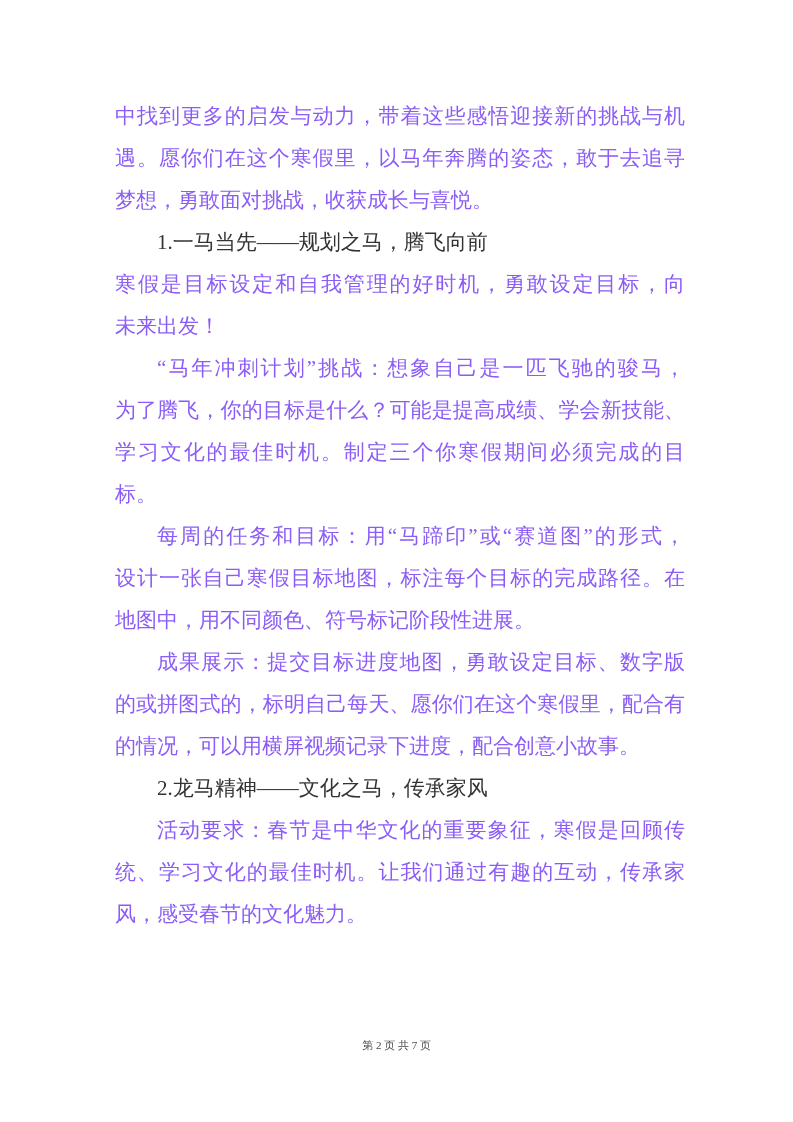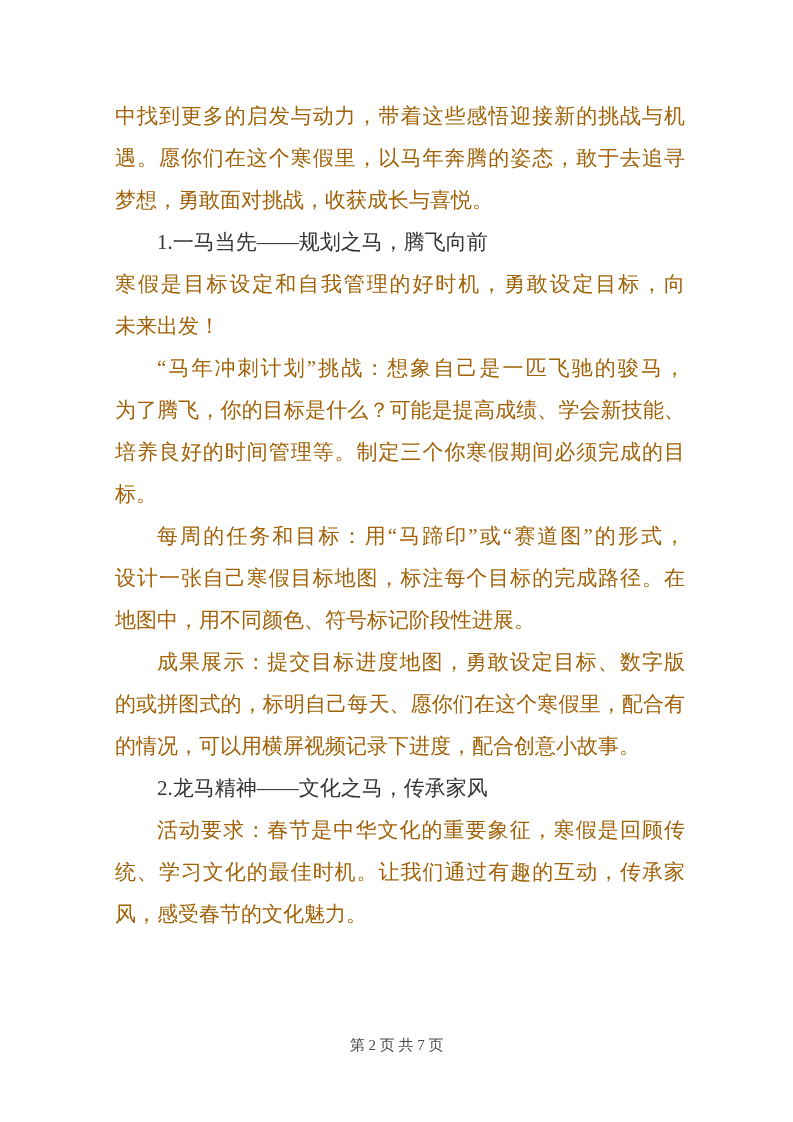--- a/index.html
+++ b/index.html
@@ -18,60 +18,60 @@
   .content {
     position: absolute;
     left: 115px;
     top: 95px;
     width: 570px;
   }
   .ln {
     height: 42px;
     line-height: 42px;
     font-size: 21px;
-    color: #a16207;
+    color: #8b5cf6;
     text-align: left;
   }
   .just {
     text-align: justify;
     text-align-last: justify;
     text-justify: inter-character;
   }
   .ind {
     text-indent: 42px;
   }
   .head {
     font-weight: normal;
     color: #333333;
   }
   .footer {
     position: absolute;
     left: 0;
     top: 1036px;
     width: 793px;
     text-align: center;
-    font-size: 15px;
+    font-size: 11px;
     line-height: 18px;
     color: #4a4a4a;
   }
 </style>
 </head>
 <body>
 
 <div class="page">
   <div class="content">
     <div class="ln just">中找到更多的启发与动力，带着这些感悟迎接新的挑战与机</div>
     <div class="ln just">遇。愿你们在这个寒假里，以马年奔腾的姿态，敢于去追寻</div>
     <div class="ln">梦想，勇敢面对挑战，收获成长与喜悦。</div>
     <div class="ln head ind">1.一马当先——规划之马，腾飞向前</div>
     <div class="ln just">寒假是目标设定和自我管理的好时机，勇敢设定目标，向</div>
     <div class="ln">未来出发！</div>
     <div class="ln just ind">“马年冲刺计划”挑战：想象自己是一匹飞驰的骏马，</div>
     <div class="ln just">为了腾飞，你的目标是什么？可能是提高成绩、学会新技能、</div>
-    <div class="ln just">培养良好的时间管理等。制定三个你寒假期间必须完成的目</div>
+    <div class="ln just">学习文化的最佳时机。制定三个你寒假期间必须完成的目</div>
     <div class="ln">标。</div>
     <div class="ln just ind">每周的任务和目标：用“马蹄印”或“赛道图”的形式，</div>
     <div class="ln just">设计一张自己寒假目标地图，标注每个目标的完成路径。在</div>
     <div class="ln">地图中，用不同颜色、符号标记阶段性进展。</div>
     <div class="ln just ind">成果展示：提交目标进度地图，勇敢设定目标、数字版</div>
     <div class="ln just">的或拼图式的，标明自己每天、愿你们在这个寒假里，配合有</div>
     <div class="ln">的情况，可以用横屏视频记录下进度，配合创意小故事。</div>
     <div class="ln head ind">2.龙马精神——文化之马，传承家风</div>
     <div class="ln just ind">活动要求：春节是中华文化的重要象征，寒假是回顾传</div>
     <div class="ln just">统、学习文化的最佳时机。让我们通过有趣的互动，传承家</div>

